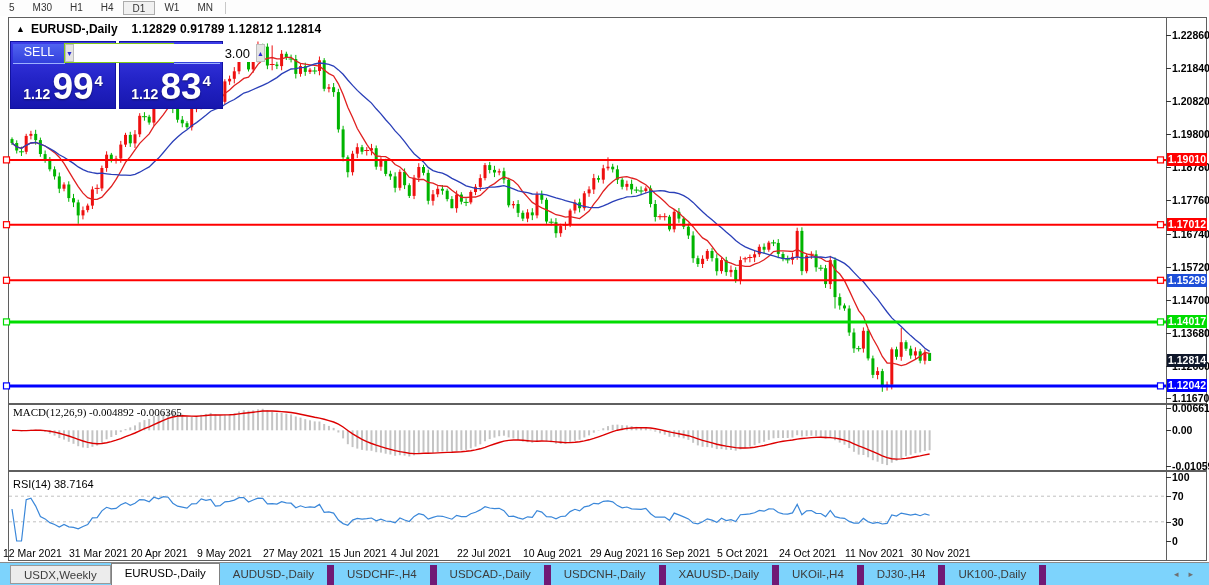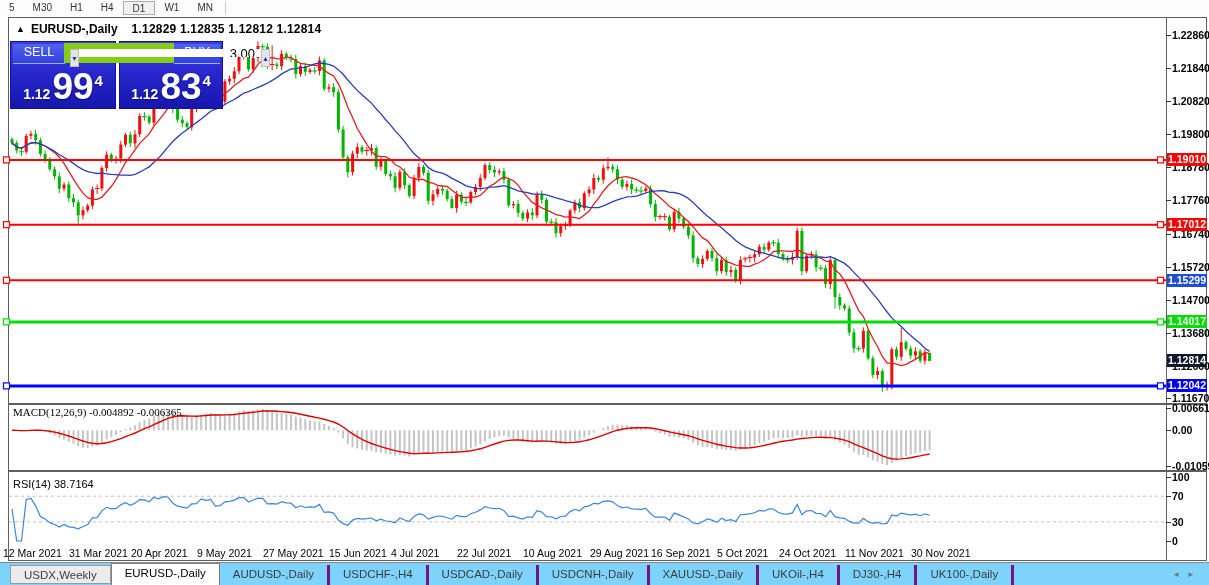--- a/index.html
+++ b/index.html
@@ -34,31 +34,31 @@
   .date-label { position:absolute; top:547px; font-size:10.5px; color:#000; white-space:nowrap; z-index:5; }
 
   
   .trade-panel { position:absolute; left:10px; top:41px; width:213px; height:68px; z-index:7; }
   .tp-box { position:absolute; top:0; height:68px; background:linear-gradient(#3d3de8,#2424c8 55%,#1717ae); border:1px solid #1212a0; }
   .tp-box.sell { left:0; width:106px; }
   .tp-box.buy  { left:109px; width:104px; }
   .tp-btn { position:absolute; top:3px; height:20px; line-height:16px; text-align:center; color:#fff; font-size:12.5px; background:linear-gradient(#5063f0,#3240dc); border-bottom:1px solid #9cb0ff; cursor:pointer; }
   .tp-btn.sell { left:3px; width:52px; }
   .tp-btn.buy { right:3px; width:46px; }
-  .vol-group { position:absolute; left:54px; top:2px; width:110px; height:20px; background:#fff; border:6px solid #84cc16; display:flex; z-index:8; }
+  .vol-group { position:absolute; left:54px; top:2px; width:110px; height:20px; background:#fff; border:1px solid #84cc16; display:flex; z-index:8; }
   .vol-spin { width:18px; height:18px; background:#e4e4e4; border:1px solid #bdbdbd; color:#2a2ad0; font-size:7px; line-height:17px; text-align:center; cursor:pointer; }
   .vol-input { flex:1; border:none; outline:none; font-size:13px; text-align:right; padding-right:6px; color:#000; font-family:"Liberation Sans", sans-serif; }
   .tp-price { position:absolute; bottom:4px; width:100%; display:flex; align-items:baseline; justify-content:center; color:#fff; text-shadow:0 1px 2px rgba(0,0,0,.45); }
   .tp-price .pref { font-size:14px; font-weight:bold; margin-right:2px; }
   .tp-price .big { font-size:37px; font-weight:bold; line-height:34px; }
   .tp-price .sup { font-size:15px; font-weight:bold; position:relative; top:-13px; margin-left:1px; }
 
   
   .tab-bar { position:absolute; left:0; top:562px; width:1209px; height:23px; background:#7dd3fc; border-top:1px solid #8a8a8a; display:flex; align-items:flex-end; z-index:8; }
-  .tab { font-size:11.5px; color:#3c3c3c; padding:3px 13px 4px 13px; height:20px; white-space:nowrap; border-right:3px solid #701a75; cursor:pointer; }
+  .tab { font-size:11.5px; color:#3c3c3c; padding:3px 13px 4px 13px; height:20px; white-space:nowrap; border-right:7px solid #701a75; cursor:pointer; }
   .tab.first { border:1px solid #9a9a9a; background:#ececec; margin-left:10px; margin-bottom:1px; height:19px; }
   .tab.active { background:#fff; border:1px solid #808080; border-bottom:none; height:22px; font-weight:normal; color:#000; }
   .tab-arrows { position:absolute; right:6px; top:6px; font-size:9px; color:#6f6f6f; letter-spacing:10px; }
 </style>
 </head>
 <body>
 
 <div class="screen">
 
   <div class="periods-bar" id="periods-bar">
@@ -713,21 +713,21 @@
       <g>
         <line x1="8" y1="385.9" x2="1166" y2="385.9" stroke="#0000ff" stroke-width="3"></line>
         <rect x="3.5" y="382.9" width="6" height="6" fill="#fff" stroke="#0000ff" stroke-width="1.2"></rect>
         <rect x="1157.5" y="382.9" width="6" height="6" fill="#fff" stroke="#0000ff" stroke-width="1.2"></rect>
       </g>
     </svg>
 
   <div class="win-title">
     <span class="tri">▲</span>
     <span>EURUSD-,Daily</span>
-    <span class="ohlc">1.12829 1.12835 1.12812 1.12814</span>
+    <span class="ohlc">1.12829 0.91789 1.12812 1.12814</span>
   </div>
 
   <div class="ind-label" style="left:13px; top:406px;font-family:Liberation Serif, serif;">
     <span>MACD(12,26,9)</span>
     <span>-0.004892 -0.006365</span>
   </div>
   <div class="ind-label" style="left:13px; top:478px;text-align:center;">
     <span>RSI(14)</span>
     <span>38.7164</span>
   </div>

